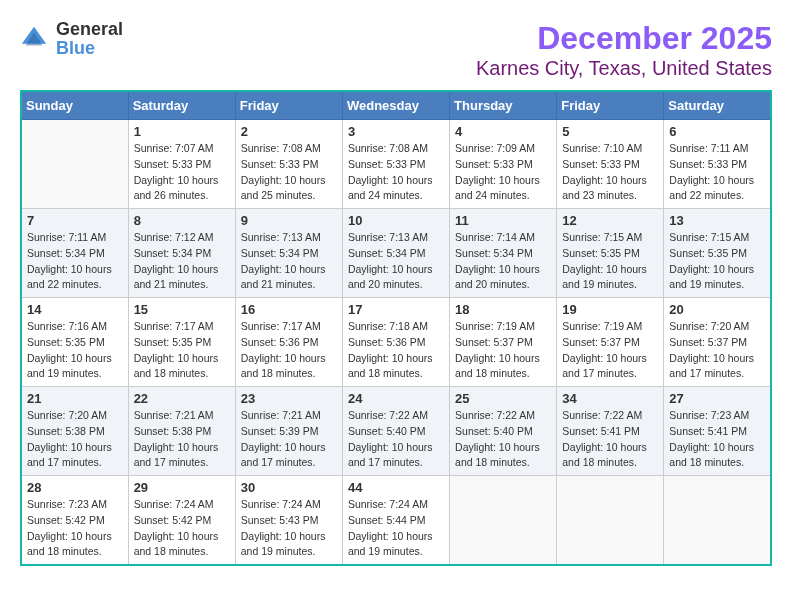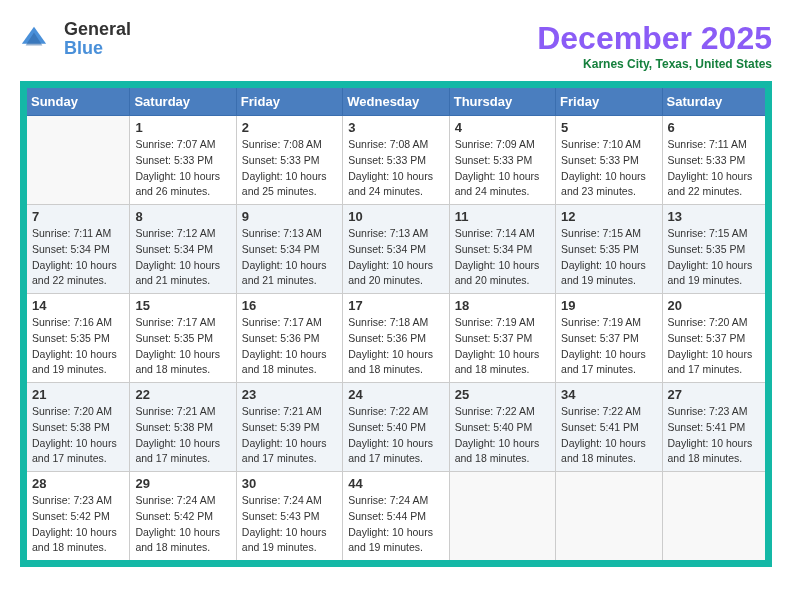--- a/index.html
+++ b/index.html
@@ -12,21 +12,21 @@
     }
     .header-area {
       display: flex;
       justify-content: space-between;
       align-items: flex-start;
       margin-bottom: 10px;
     }
     .logo {
       display: flex;
       align-items: center;
-      gap: 16px;
+      gap: 8px;
     }
     .logo-text-general {
       font-size: 18px;
       font-weight: bold;
       color: #333;
       line-height: 1;
     }
     .logo-text-blue {
       font-size: 18px;
       font-weight: bold;
@@ -39,28 +39,27 @@
     }
     .title-area {
       text-align: right;
     }
     .calendar-title {
       font-size: 32px;
       font-weight: bold;
       color: #8b5cf6;
     }
     .calendar-subtitle {
-      font-size: 12px;
-      color: #15803d;
-      font-weight: bold;
+      font-size: 20px;
+      color: #701a75;
     }
     .calendar {
       width: 100%;
       border-collapse: collapse;
-      border: 7px solid #14b8a6;
+      border: 2px solid #14b8a6;
     }
     .calendar th {
       background-color: #4a7ebf;
       color: #fff;
       font-size: 13px;
       padding: 6px 4px;
       text-align: left;
       border: 1px solid #3a6eaf;
       font-weight: bold;
     }

